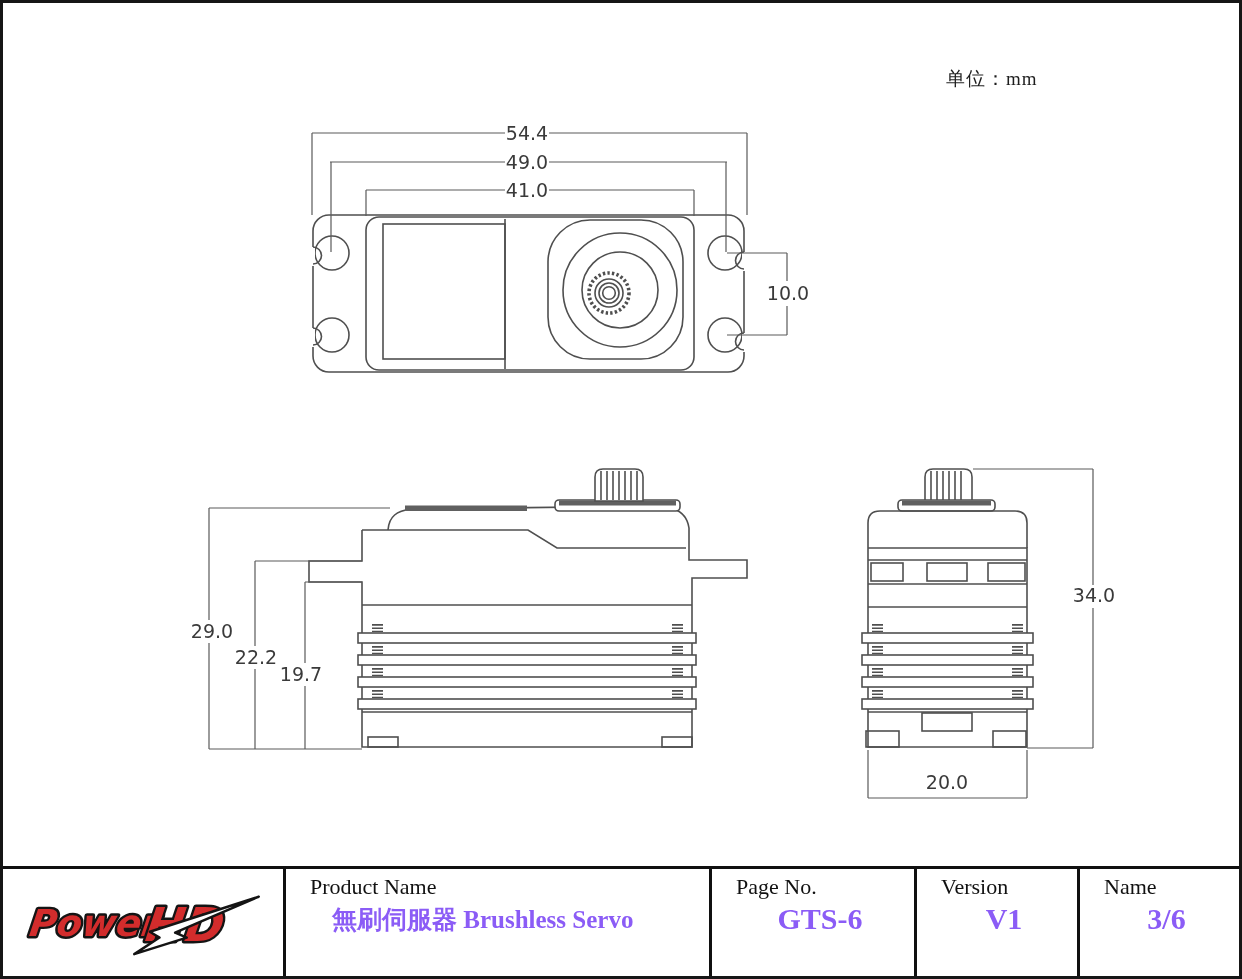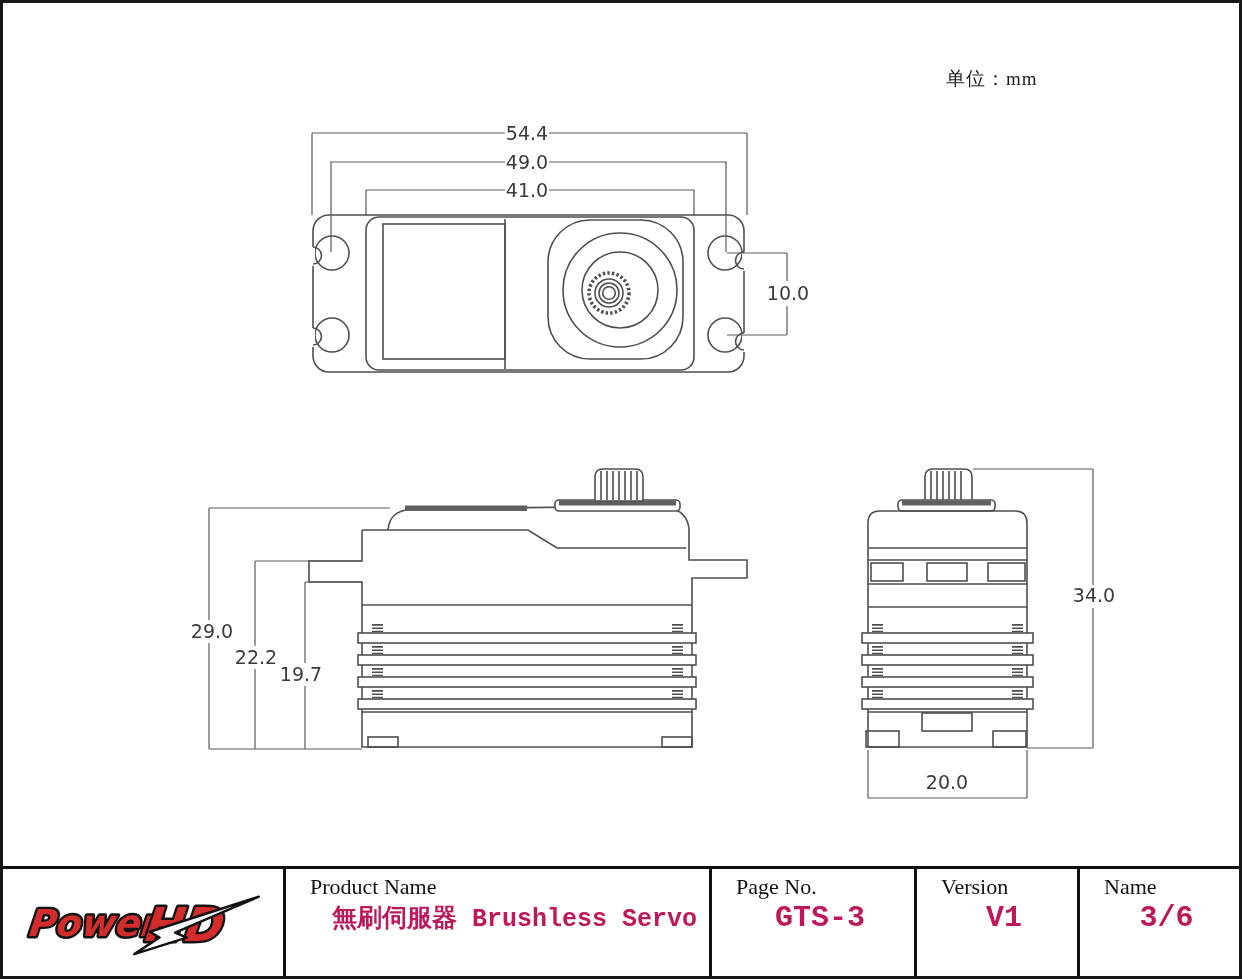--- a/index.html
+++ b/index.html
@@ -26,21 +26,21 @@
   .logo-cell { flex:0 0 283px; display:flex; align-items:center; justify-content:center; }
   .field { padding:5px 10px 4px 24px; display:flex; flex-direction:column; }
   .f-product { flex:0 0 426px; }
   .f-model   { flex:0 0 205px; }
   .f-version { flex:0 0 163px; }
   .f-page    { flex:1 1 auto; }
   .tb-label {
     font-family:"Liberation Serif", serif; font-size:22px; color:#111; line-height:1.15;
   }
   .tb-value {
-    font-family:Liberation Mono, monospace; font-weight:bold; color:#be185d;
+    font-family:Liberation Serif, serif; font-weight:bold; color:#8b5cf6;
     font-size:30px; text-align:center; margin-top:3px; line-height:1.1;
   }
   .tb-value.product-value { font-size:25px; text-align:left; padding-left:22px; margin-top:7px; }
 
   .logo-svg text {
     font-family:"DejaVu Sans", sans-serif; font-style:italic; font-weight:bold;
     fill:#d22c2c; stroke:#141414; paint-order:stroke; stroke-linejoin:round;
   }
   .lg-p { font-size:38px; stroke-width:5px; }
   .lg-h { font-size:48px; stroke-width:5px; }
@@ -218,21 +218,21 @@
       </svg>
     </div>
 
     <div class="cell field f-product">
       <div class="tb-label">Product Name</div>
       <div class="tb-value product-value">無刷伺服器  Brushless Servo</div>
     </div>
 
     <div class="cell field f-model">
       <div class="tb-label">Page No.</div>
-      <div class="tb-value">GTS-3</div>
+      <div class="tb-value">GTS-6</div>
     </div>
 
     <div class="cell field f-version">
       <div class="tb-label">Version</div>
       <div class="tb-value">V1</div>
     </div>
 
     <div class="cell field f-page">
       <div class="tb-label">Name</div>
       <div class="tb-value">3/6</div>

